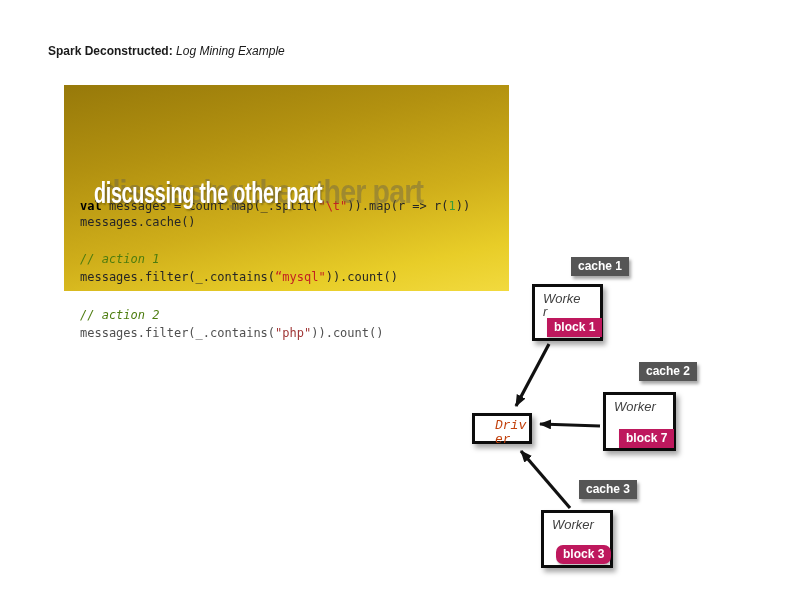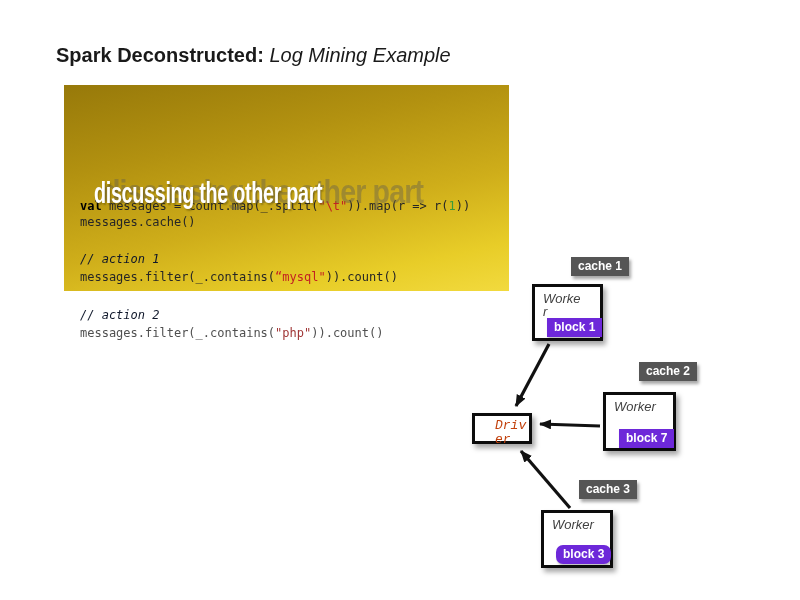--- a/index.html
+++ b/index.html
@@ -1,37 +1,37 @@
 <!DOCTYPE html>
 <html><head>
 <meta charset="utf-8">
 <style>
   html,body{margin:0;padding:0;background:#ffffff;}
   .slide{position:relative;width:800px;height:600px;background:#ffffff;overflow:hidden;
          font-family:"Liberation Sans",sans-serif;}
 
   
-  .title{position:absolute;left:56px;top:44px;font-size:20px;color:#1a1a1a;white-space:nowrap;}
+  .title{position:absolute;left:48px;top:44px;font-size:12px;color:#1a1a1a;white-space:nowrap;}
   .title .t-bold{font-weight:bold;}
   .title .t-italic{font-style:italic;font-weight:normal;}
 
   
   .code-panel{position:absolute;left:64px;top:85px;width:445px;height:206px;
               background:linear-gradient(168deg,#97790a 0%,#b29110 30%,#cfae1a 60%,#e8cd28 84%,#f2da3e 100%);}
 
   
   .code-line{position:absolute;left:80px;font-family:"DejaVu Sans Mono","Liberation Mono",monospace;
              font-size:12px;white-space:pre;letter-spacing:0;}
   .ln-y{color:#262626;}
   .ln-w{color:#4f4f4f;}
   .seg-kw{font-weight:bold;color:#000;}
   .seg-str{color:#c32222;}
   .seg-str2{color:#a03636;}
   .seg-num{color:#3a9a3a;}
-  .seg-cmt{color:#0f172a;font-style:italic;}
+  .seg-cmt{color:#4d7c0f;font-style:italic;}
 
   
   .ghost-text{position:absolute;left:103px;top:172px;font-size:34px;font-weight:bold;
               color:rgba(105,98,75,0.45);white-space:nowrap;letter-spacing:-1px;
               transform:scaleX(0.84);transform-origin:left top;}
   .overlay-text{position:absolute;left:94px;top:176px;font-size:30px;font-weight:bold;color:#ffffff;
               white-space:nowrap;letter-spacing:-0.5px;transform:scaleX(0.66);transform-origin:left top;
               text-shadow:2px 2px 2px rgba(80,65,0,0.4);}
 
   
@@ -46,21 +46,21 @@
   .driver{left:472px;top:413px;width:54px;height:25px;overflow:visible;}
 
   .worker-label{font-style:italic;font-size:13px;line-height:13px;color:#404040;margin:5px 0 0 8px;}
   .wrap-narrow{width:40px;word-break:break-all;}
   .driver-label{font-style:italic;font-size:13px;line-height:14px;color:#c2410c;
                 margin:3px 0 0 20px;width:36px;word-break:break-all;font-family:Liberation Mono, monospace;}
 
   .badge{position:absolute;color:#ffffff;font-size:12px;font-weight:bold;white-space:nowrap;
          padding:2px 7px 3px 7px;}
   .cache-badge{background:#555555;box-shadow:2px 3px 3px rgba(0,0,0,0.35);}
-  .block-badge{background:#6d28d9;box-shadow:1px 2px 2px rgba(0,0,0,0.25);}
+  .block-badge{background:#be185d;box-shadow:1px 2px 2px rgba(0,0,0,0.25);}
   .cache1{left:571px;top:257px;}
   .cache2{left:639px;top:362px;}
   .cache3{left:579px;top:480px;}
   .block-in-1{left:12px;top:31px;}
   .block-in-2{left:13px;top:34px;}
   .block-in-3{left:12px;top:32px;border-radius:7px;}
 </style>
 </head>
 <body>
 

